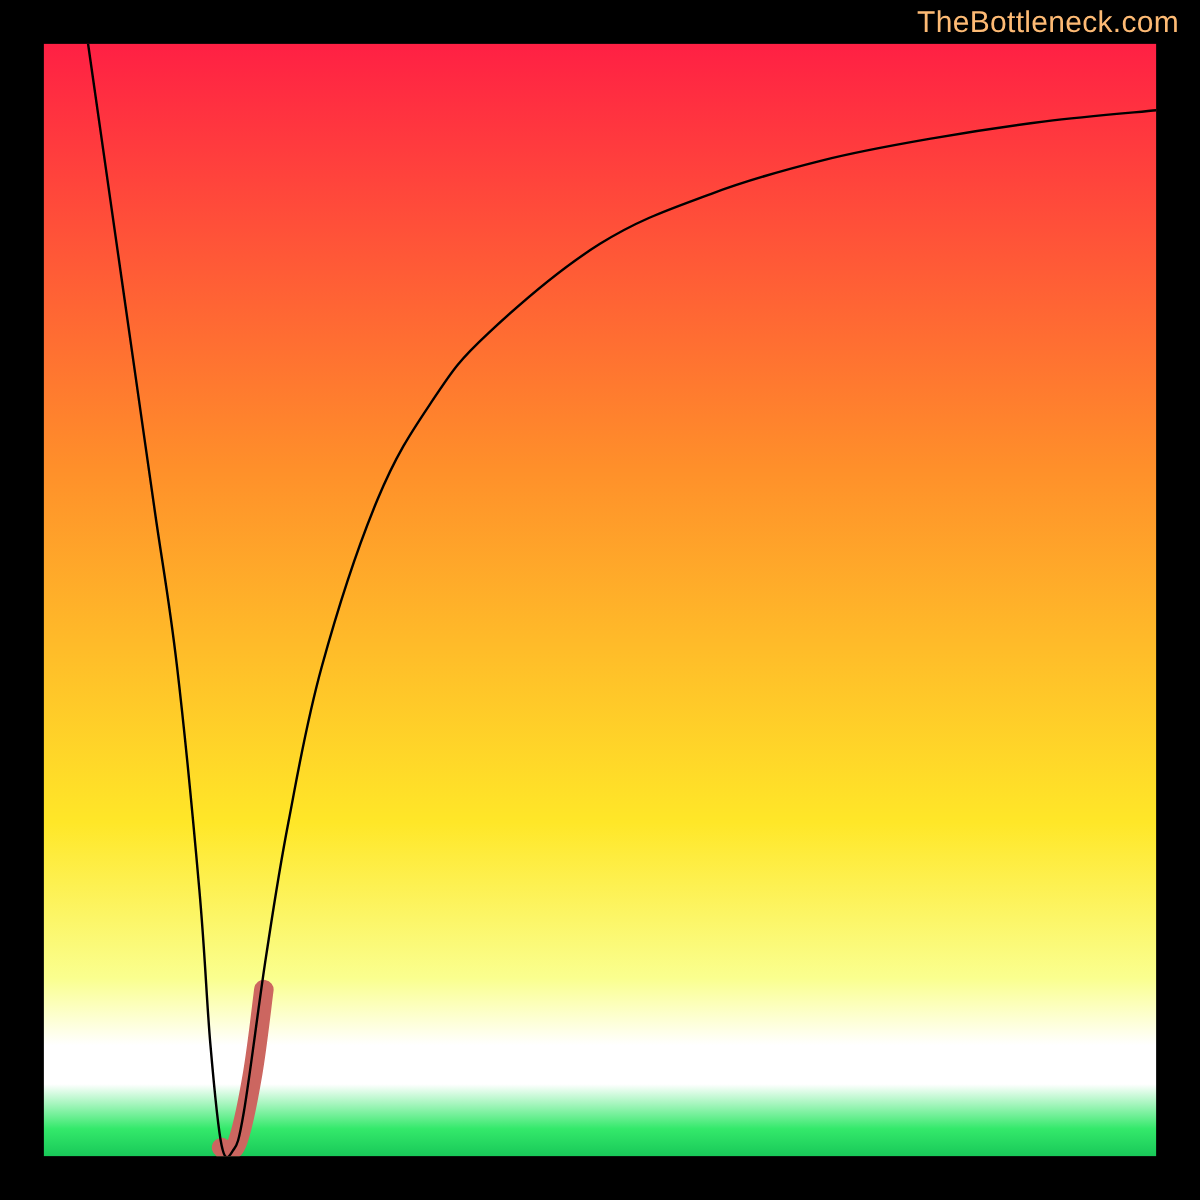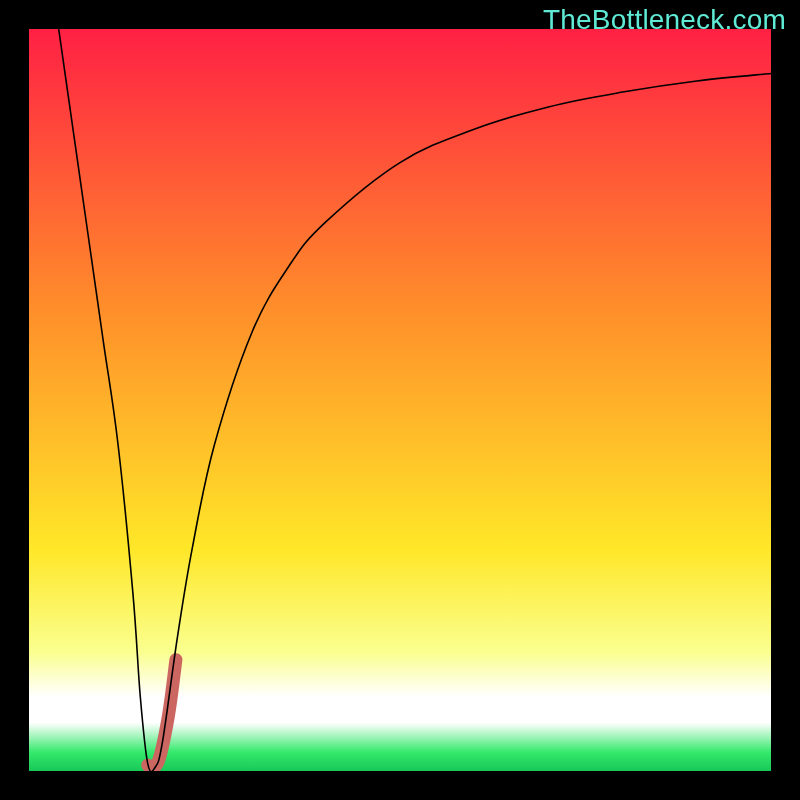--- a/index.html
+++ b/index.html
@@ -22,22 +22,22 @@
     left: 29px;
     top: 29px;
     width: 742px;
     height: 742px;
     overflow: hidden;
   }
   .watermark {
     position: absolute;
     top: 4px;
     right: 14px;
-    color: #5eead4;
-    font-size: 28px;
+    color: #fdba74;
+    font-size: 20px;
     font-weight: 500;
     letter-spacing: 0.2px;
     z-index: 5;
     font-family: Arial, Helvetica, sans-serif;
   }
   svg.curve {
     position: absolute;
     left: 0; top: 0;
     width: 742px;
     height: 742px;

